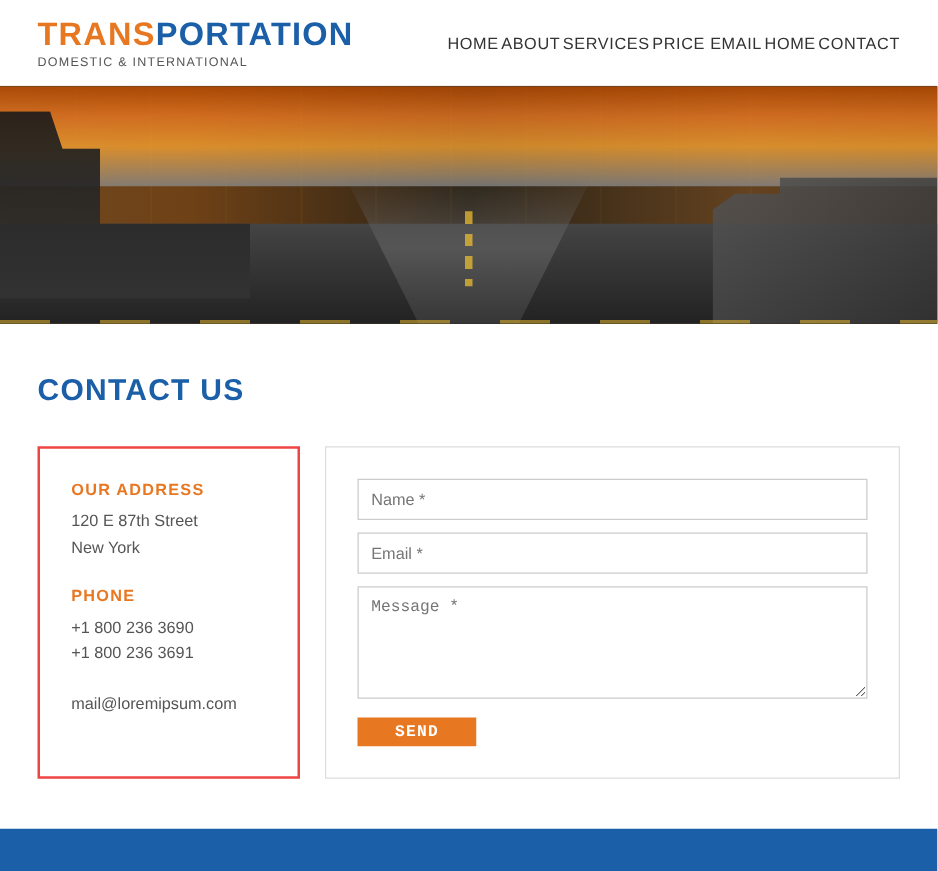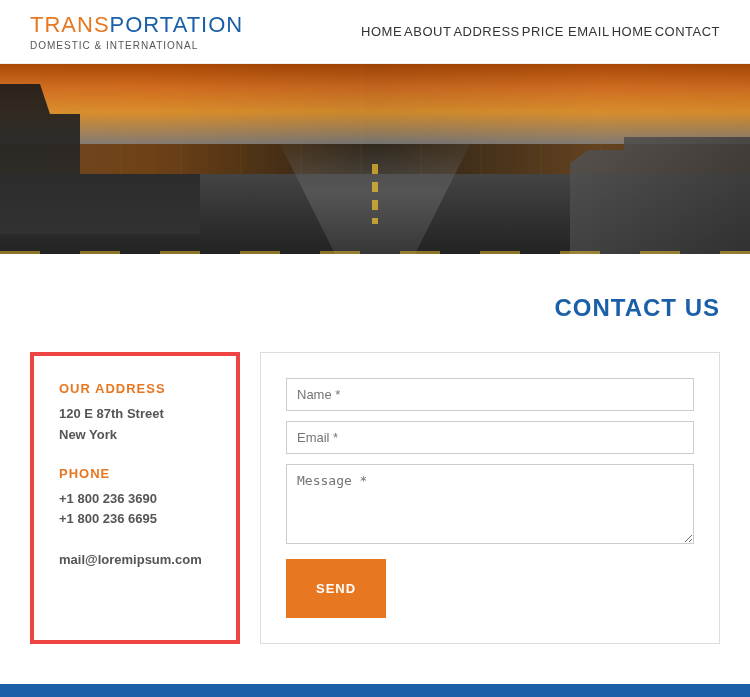--- a/index.html
+++ b/index.html
@@ -9,22 +9,22 @@
     .header {
       display: flex;
       align-items: center;
       justify-content: space-between;
       padding: 12px 30px;
       background: #fff;
       border-bottom: 1px solid #eee;
     }
     .logo-area {}
     .logo-title {
-      font-size: 22px;
-      font-weight: normal;
+      font-size: 26px;
+      font-weight: bold;
       color: #e87722;
       letter-spacing: 1px;
     }
     .logo-title span {
       color: #1a5fa8;
     }
     .logo-sub {
       font-size: 10px;
       color: #555;
       letter-spacing: 1px;
@@ -123,34 +123,34 @@
       clip-path: polygon(0% 0%, 20% 0%, 25% 20%, 40% 20%, 40% 60%, 100% 60%, 100% 100%, 0% 100%);
       opacity: 0.9;
     }
 
     
     .contact-section {
       padding: 40px 30px;
       background: #fff;
     }
     .contact-title {
-      text-align: right;
+      text-align: left;
       font-size: 24px;
       font-weight: bold;
       color: #1a5fa8;
       margin-bottom: 30px;
       letter-spacing: 1px;
     }
     .contact-grid {
       display: flex;
       gap: 20px;
       justify-content: center;
     }
     .contact-info-card {
-      border: 4px solid #ef4444;
+      border: 2px solid #ef4444;
       padding: 25px;
       width: 210px;
       flex-shrink: 0;
     }
     .contact-form-card {
       border: 1px solid #ddd;
       padding: 25px;
       flex: 1;
     }
     .info-section-title {
@@ -158,48 +158,49 @@
       font-size: 13px;
       font-weight: bold;
       letter-spacing: 1px;
       margin-bottom: 8px;
     }
     .info-text {
       color: #555;
       font-size: 13px;
       line-height: 1.6;
       margin-bottom: 20px;
-      font-weight: bold;
     }
 
     
     .form-field {
       width: 100%;
       padding: 8px 10px;
       border: 1px solid #ccc;
       margin-bottom: 10px;
       font-size: 13px;
       color: #555;
       outline: none;
       display: block;
     }
     textarea.form-field {
-      height: 80px;
+      height: 90px;
       resize: vertical;
+      font-family: Liberation Mono, monospace;
     }
     .send-btn {
       background: #e87722;
       color: #fff;
       border: none;
-      padding: 22px 30px;
+      padding: 4px 30px;
       font-size: 13px;
       font-weight: bold;
       letter-spacing: 1px;
       cursor: pointer;
       margin-top: 5px;
+      font-family: Liberation Mono, monospace;
     }
 
     
     .footer {
       background: #1a5fa8;
       padding: 20px 30px;
       text-align: center;
     }
   </style>
 </head>
@@ -208,21 +209,21 @@
 <header class="header">
   <div class="logo-area">
     <div class="logo-title">
       <span style="color:#e87722">TRANS</span><span style="color:#1a5fa8">PORTATION</span>
     </div>
     <div class="logo-sub">DOMESTIC &amp; INTERNATIONAL</div>
   </div>
   <nav class="nav">
     <a>HOME</a>
     <a>ABOUT</a>
-    <a>ADDRESS</a>
+    <a>SERVICES</a>
     <a>PRICE EMAIL</a>
     <a>HOME</a>
     <a>CONTACT</a>
   </nav>
 </header>
 
 <div class="hero">
   <div class="hero-bg">
     <div class="hero-sky"></div>
     <div class="hero-ground"></div>
@@ -246,21 +247,21 @@
     <div class="contact-info-card">
       <div class="info-section-title">OUR ADDRESS</div>
       <div class="info-text">
         <span>120 E 87th Street</span><br>
         <span>New York</span>
       </div>
 
       <div class="info-section-title">PHONE</div>
       <div class="info-text">
         <span>+1 800 236 3690</span><br>
-        <span>+1 800 236 6695</span>
+        <span>+1 800 236 3691</span>
       </div>
 
       <div class="info-text">
         <span>mail@loremipsum.com</span>
       </div>
     </div>
 
     <div class="contact-form-card">
       <input type="text" class="form-field" placeholder="Name *" style="">
       <input type="email" class="form-field" placeholder="Email *" style="">

